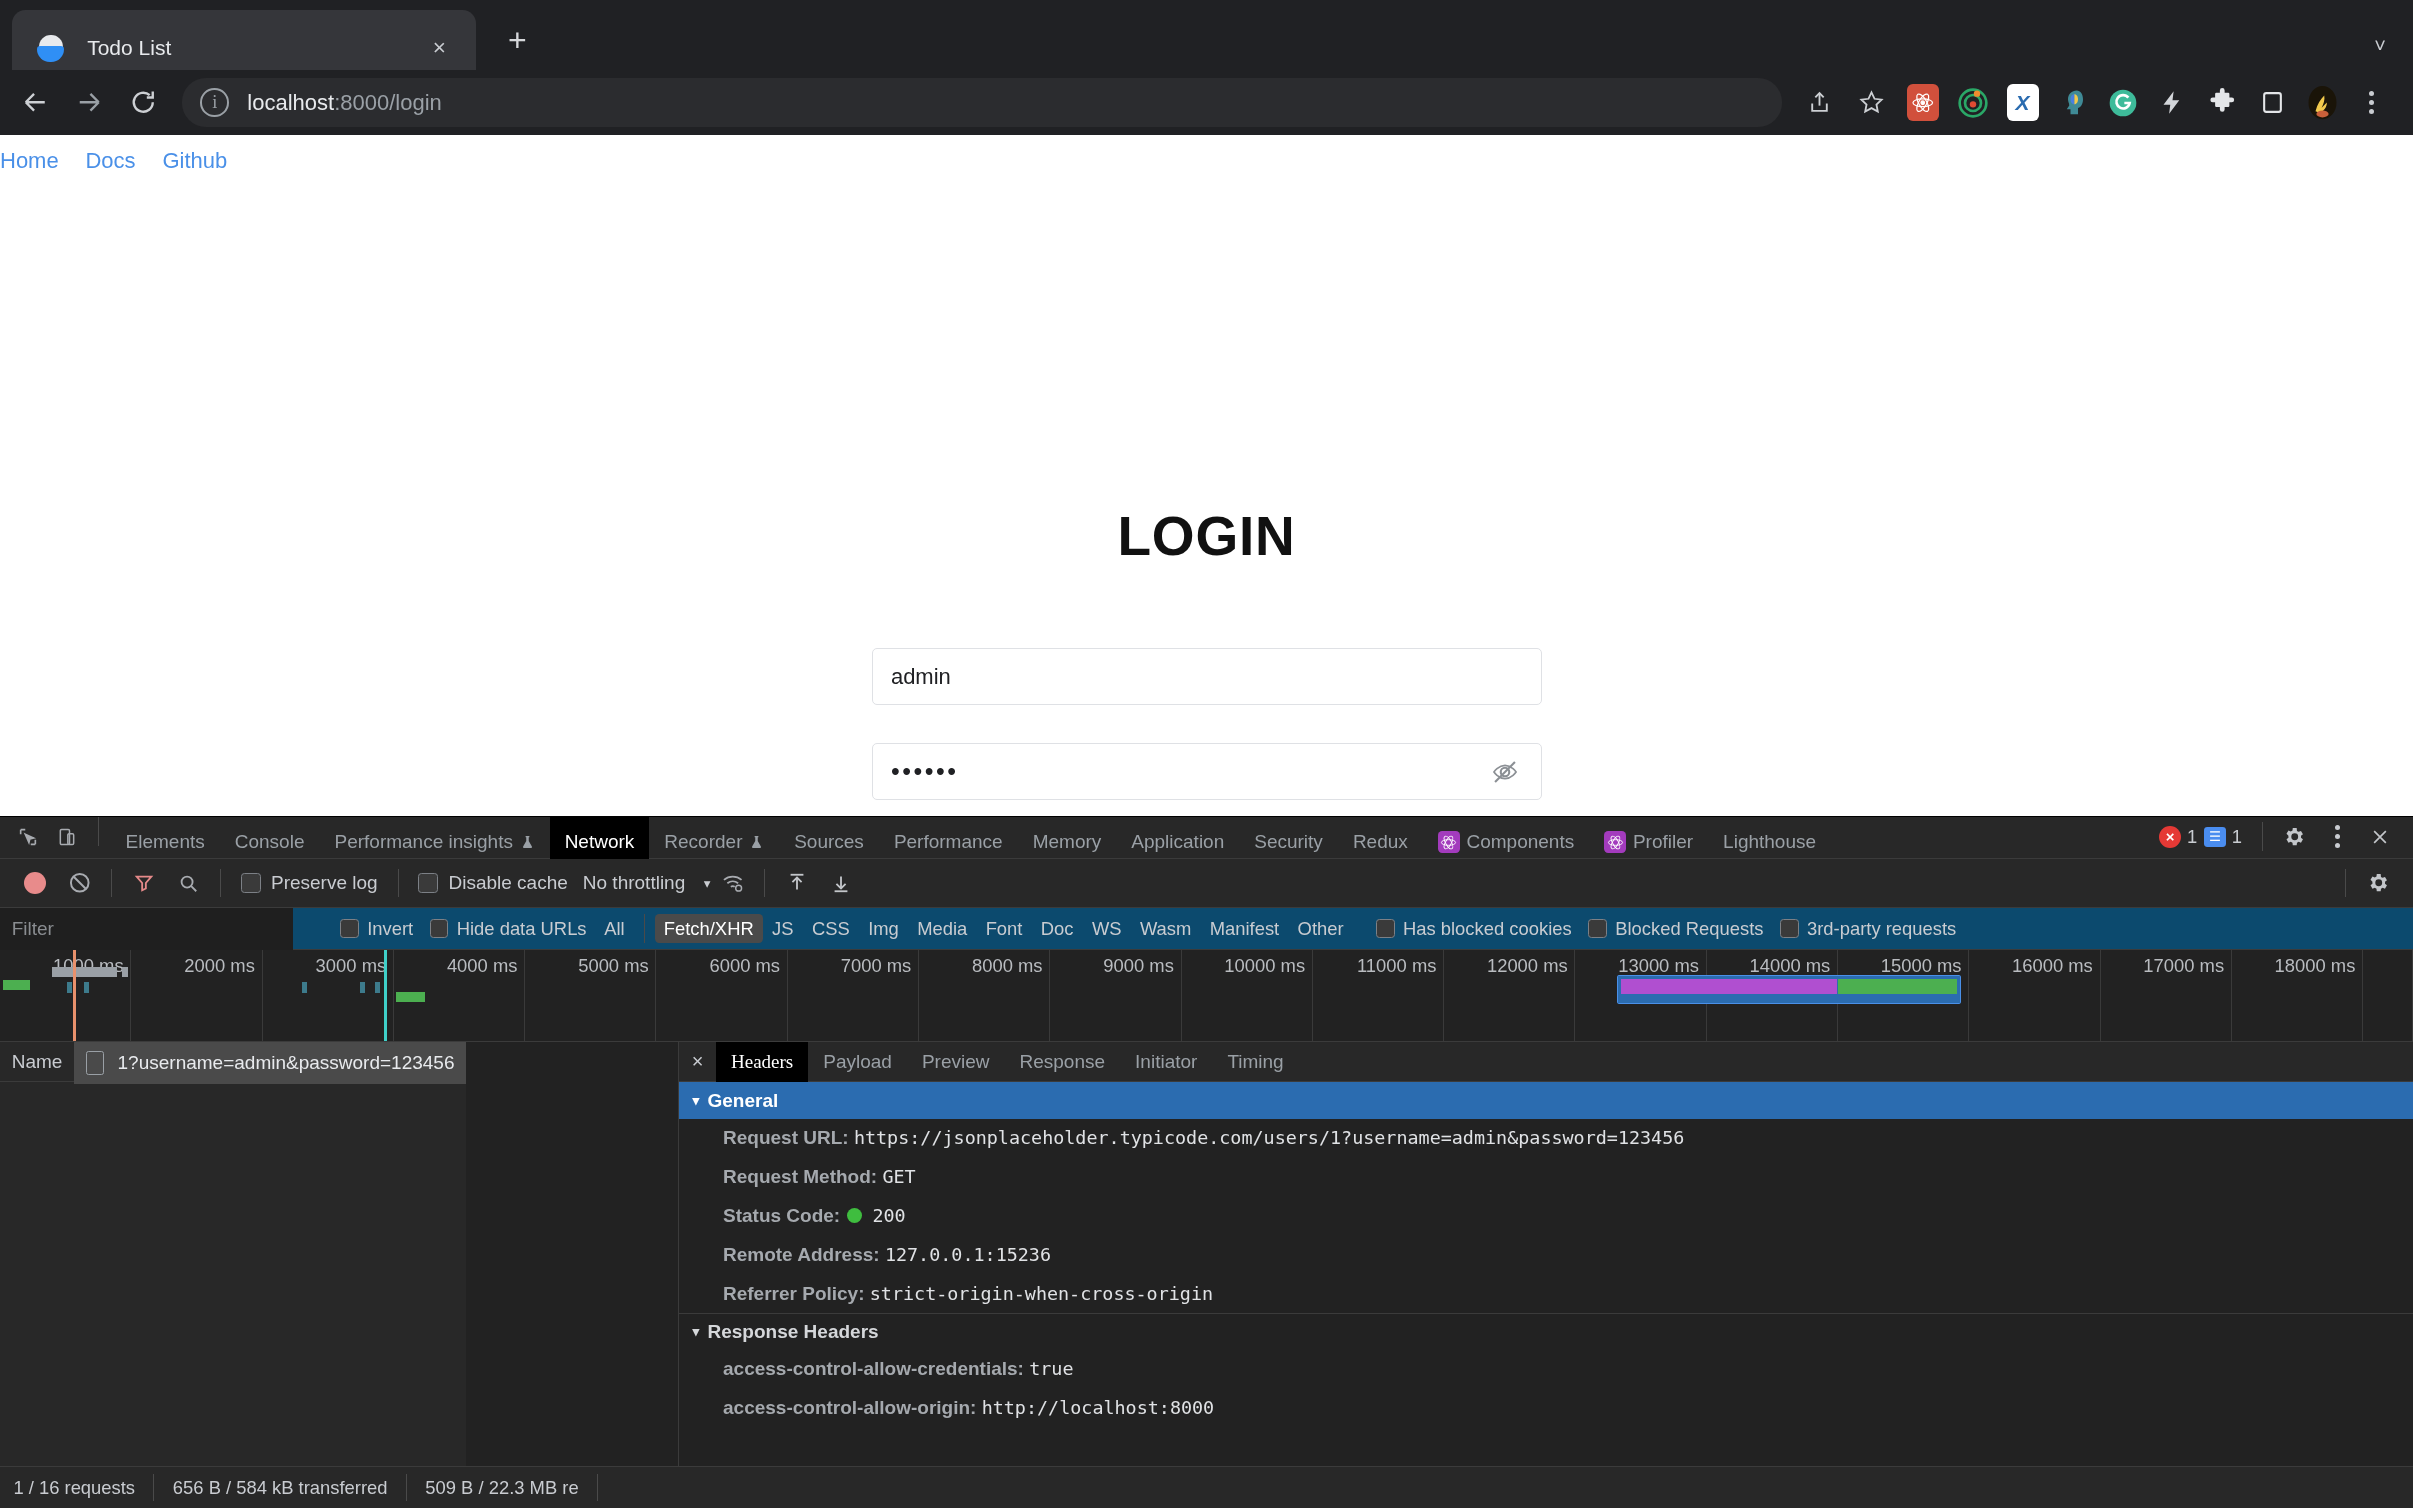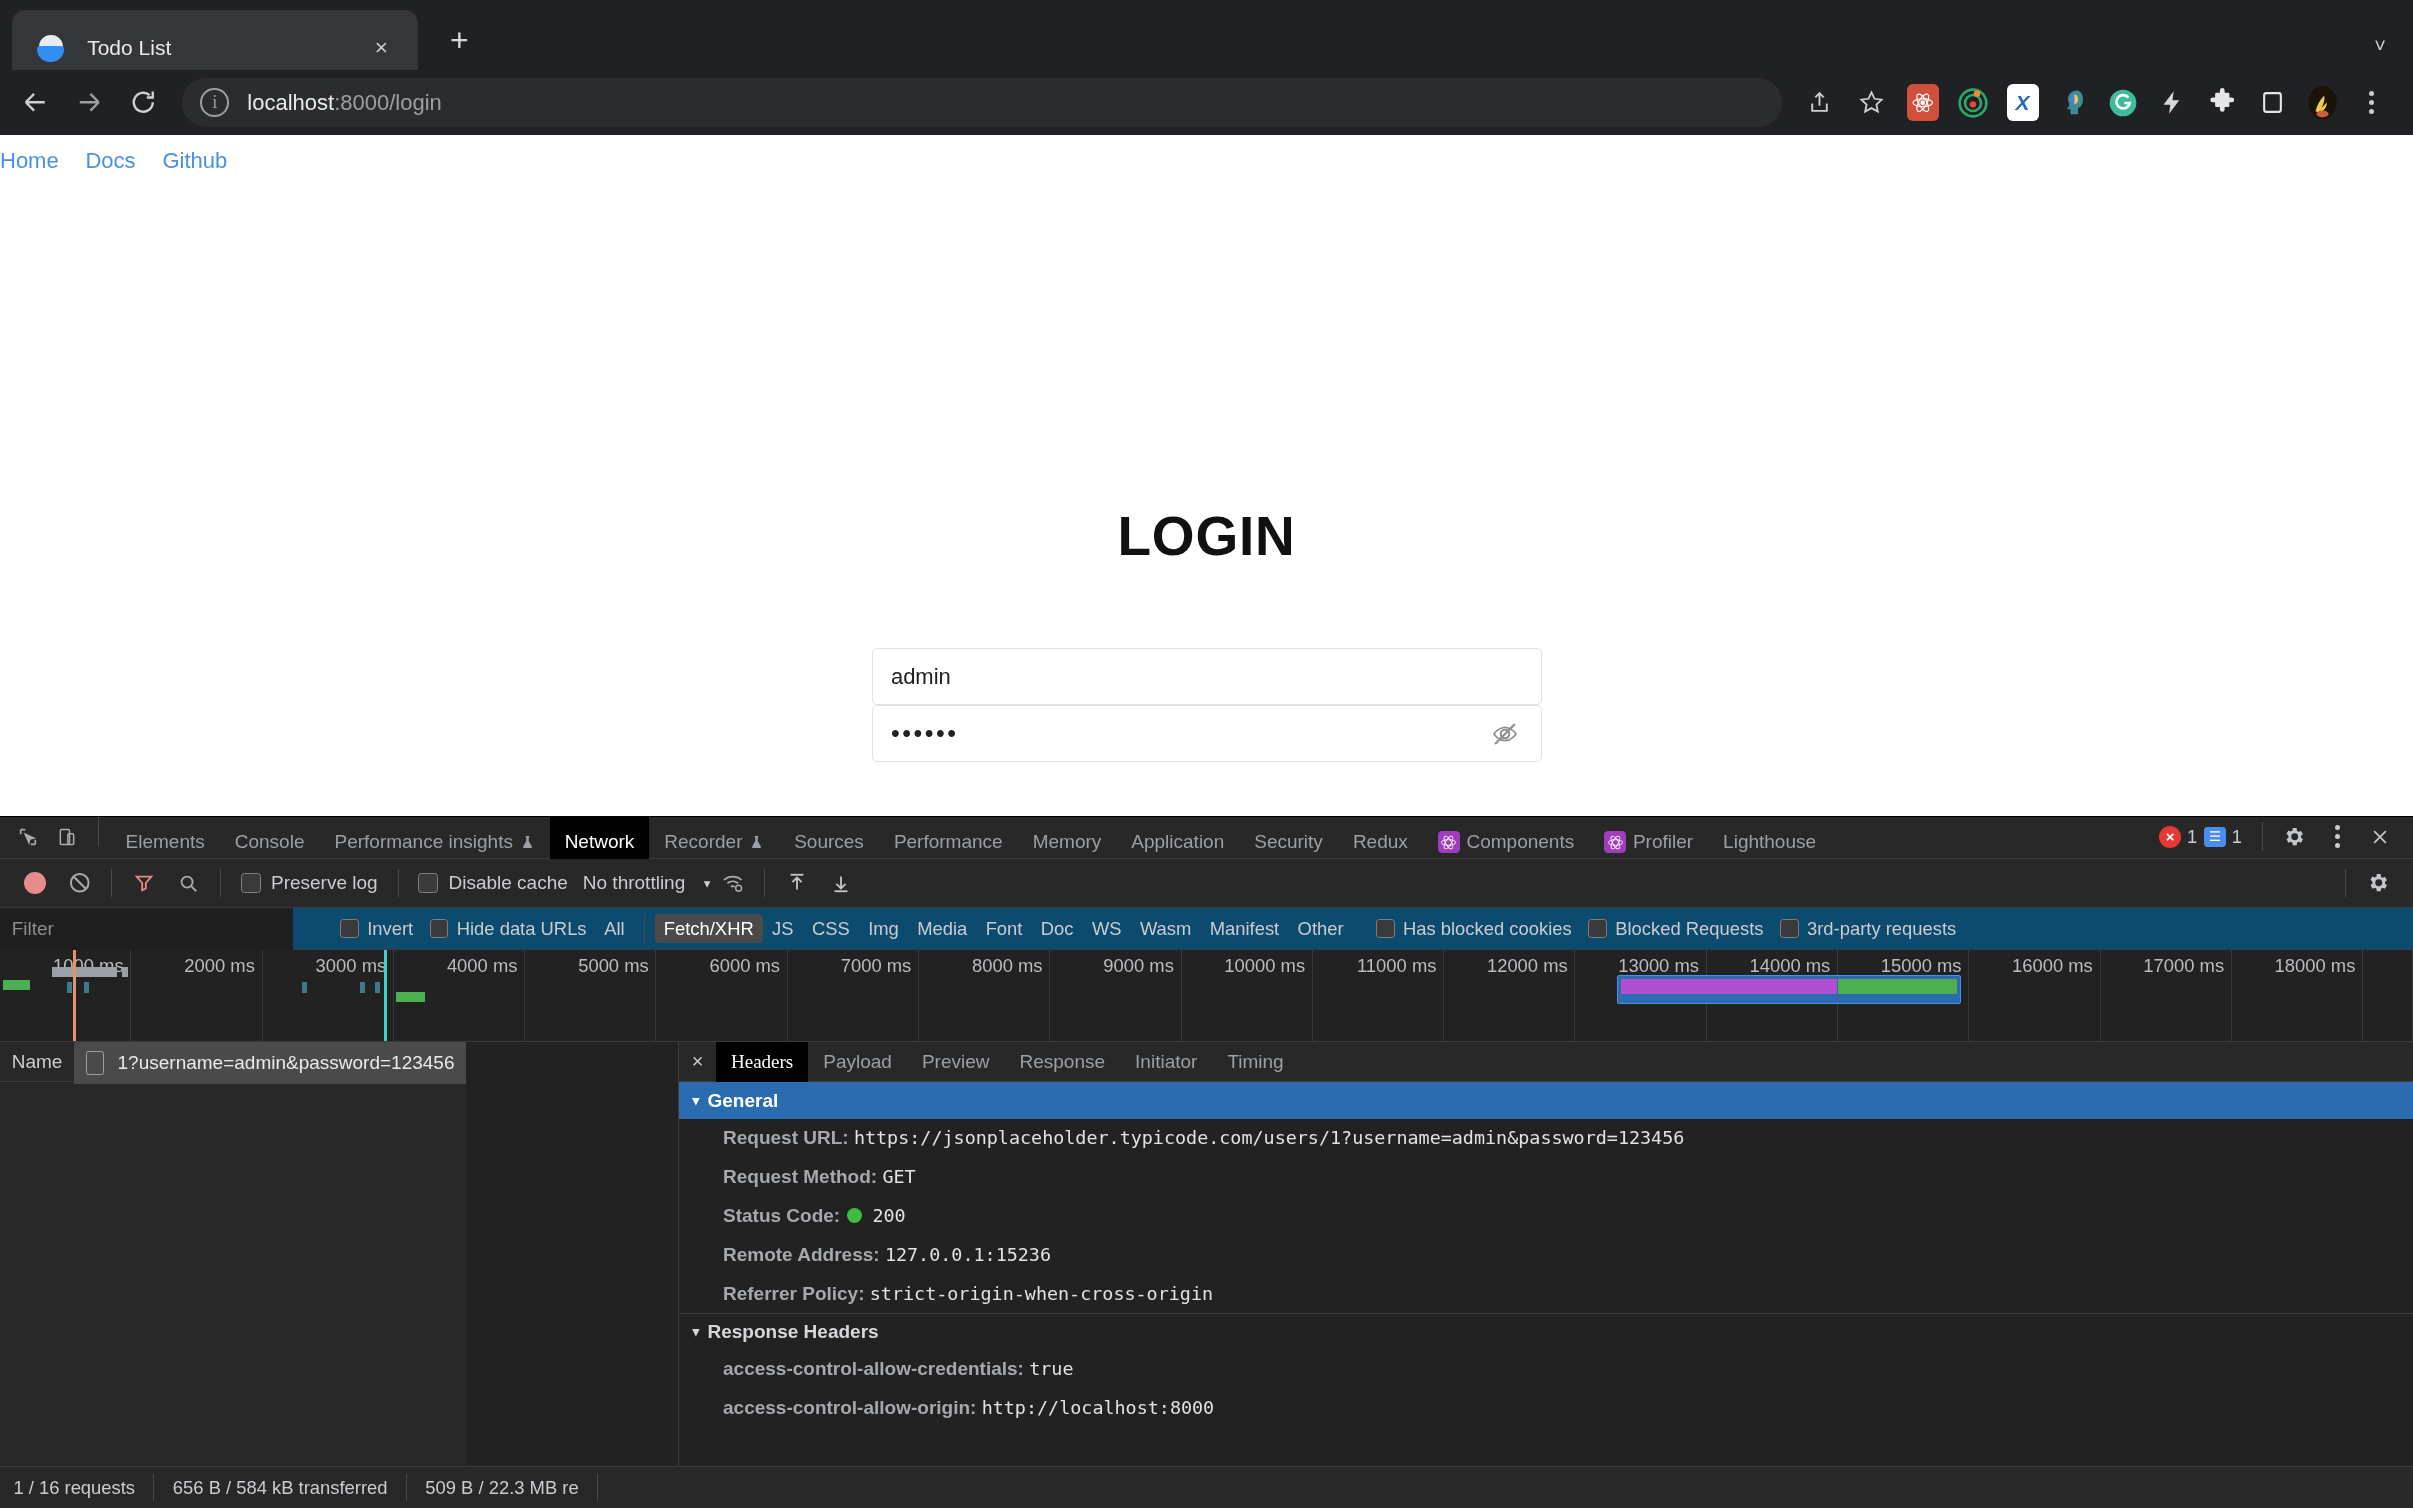--- a/index.html
+++ b/index.html
@@ -9,21 +9,21 @@
     overflow: hidden;
     background: #202124;
   }
   #root { width: 2413px; height: 1508px; position: relative; display: flex; flex-direction: column; }
 
   
   .browser-top { background: #202124; flex: 0 0 auto; }
 
   .tabstrip { height: 70px; display: flex; align-items: flex-end; padding-left: 11.7px; position: relative; }
   .tab {
-    width: 406px; height: 60px; background: #35363A;
+    width: 464px; height: 60px; background: #35363A;
     border-radius: 13.4px 13.4px 0 0; display: flex; align-items: center;
     padding: 16px 22px 0 25px; position: relative;
   }
   .tab-favicon {
     width: 28.5px; height: 28.5px; flex: 0 0 auto; position: relative; margin-right: 22px;
   }
   .tab-favicon .egg-top {
     position: absolute; left: 2.5px; top: 0.8px; width: 23.5px; height: 17px;
     background: #e8eaed; border-radius: 11.7px 11.7px 2.5px 2.5px;
   }
@@ -63,21 +63,21 @@
   .page-nav { padding: 13.4px 0 0 0; display: flex; gap: 0px; }
   .page-nav a { color: #4a90e8; font-size: 22px; text-decoration: none; padding: 0 13.4px; cursor: pointer; }
   .page-nav a:first-child { padding-left: 0; }
 
   .login-wrap { position: absolute; left: 0; right: 0; top: 0; display: flex; flex-direction: column; align-items: center; }
   .login-title { font-size: 55px; font-weight: bold; color: #111; letter-spacing: 0.8px; margin-top: 369px; }
   .form { width: 670px; margin-top: 80px; display: flex; flex-direction: column; }
   .field {
     height: 57px; border: 1.7px solid #dfe1e5; border-radius: 5px; background: #fff;
     display: flex; align-items: center; padding: 0 18.4px; font-size: 22px; color: #202124;
-    cursor: text;
+    margin-bottom: 38px; cursor: text;
   }
   .field .val { flex: 1 1 auto; }
   .field.pw .val { letter-spacing: 2.5px; font-size: 25px; color: #202124; }
   .eye { width: 34px; height: 34px; color: #8b8f94; flex: 0 0 auto; cursor: pointer; }
 
   
   .devtools { flex: 0 0 auto; height: 692px; background: #282828; display: flex; flex-direction: column;
     border-top: 1.7px solid #000; font-size: 19px; color: #9aa0a6; }
 
   .dt-tabbar { height: 42px; background: #282828; display: flex; align-items: flex-start; padding: 0 8.4px;

